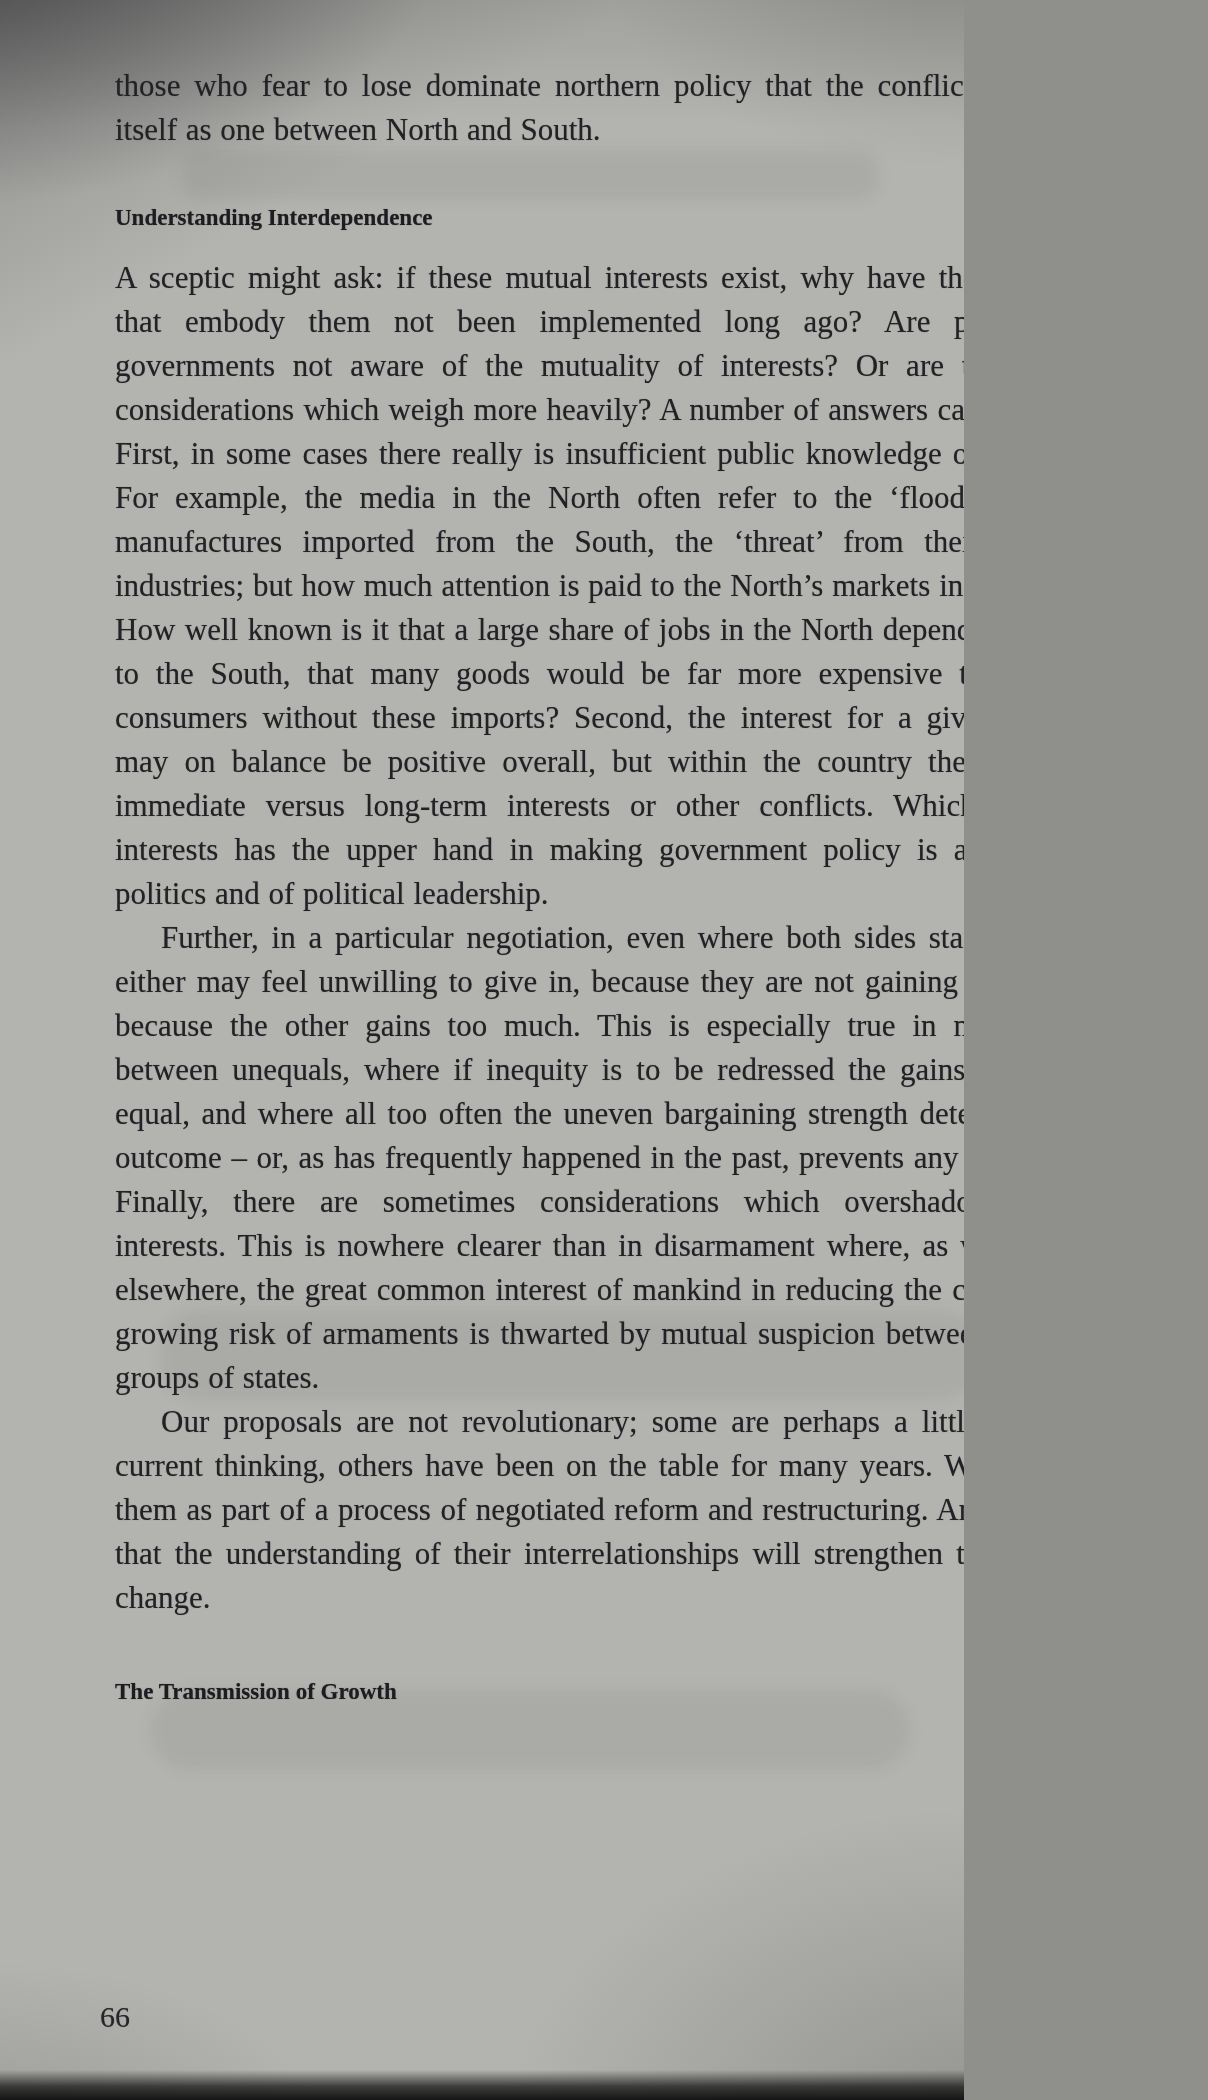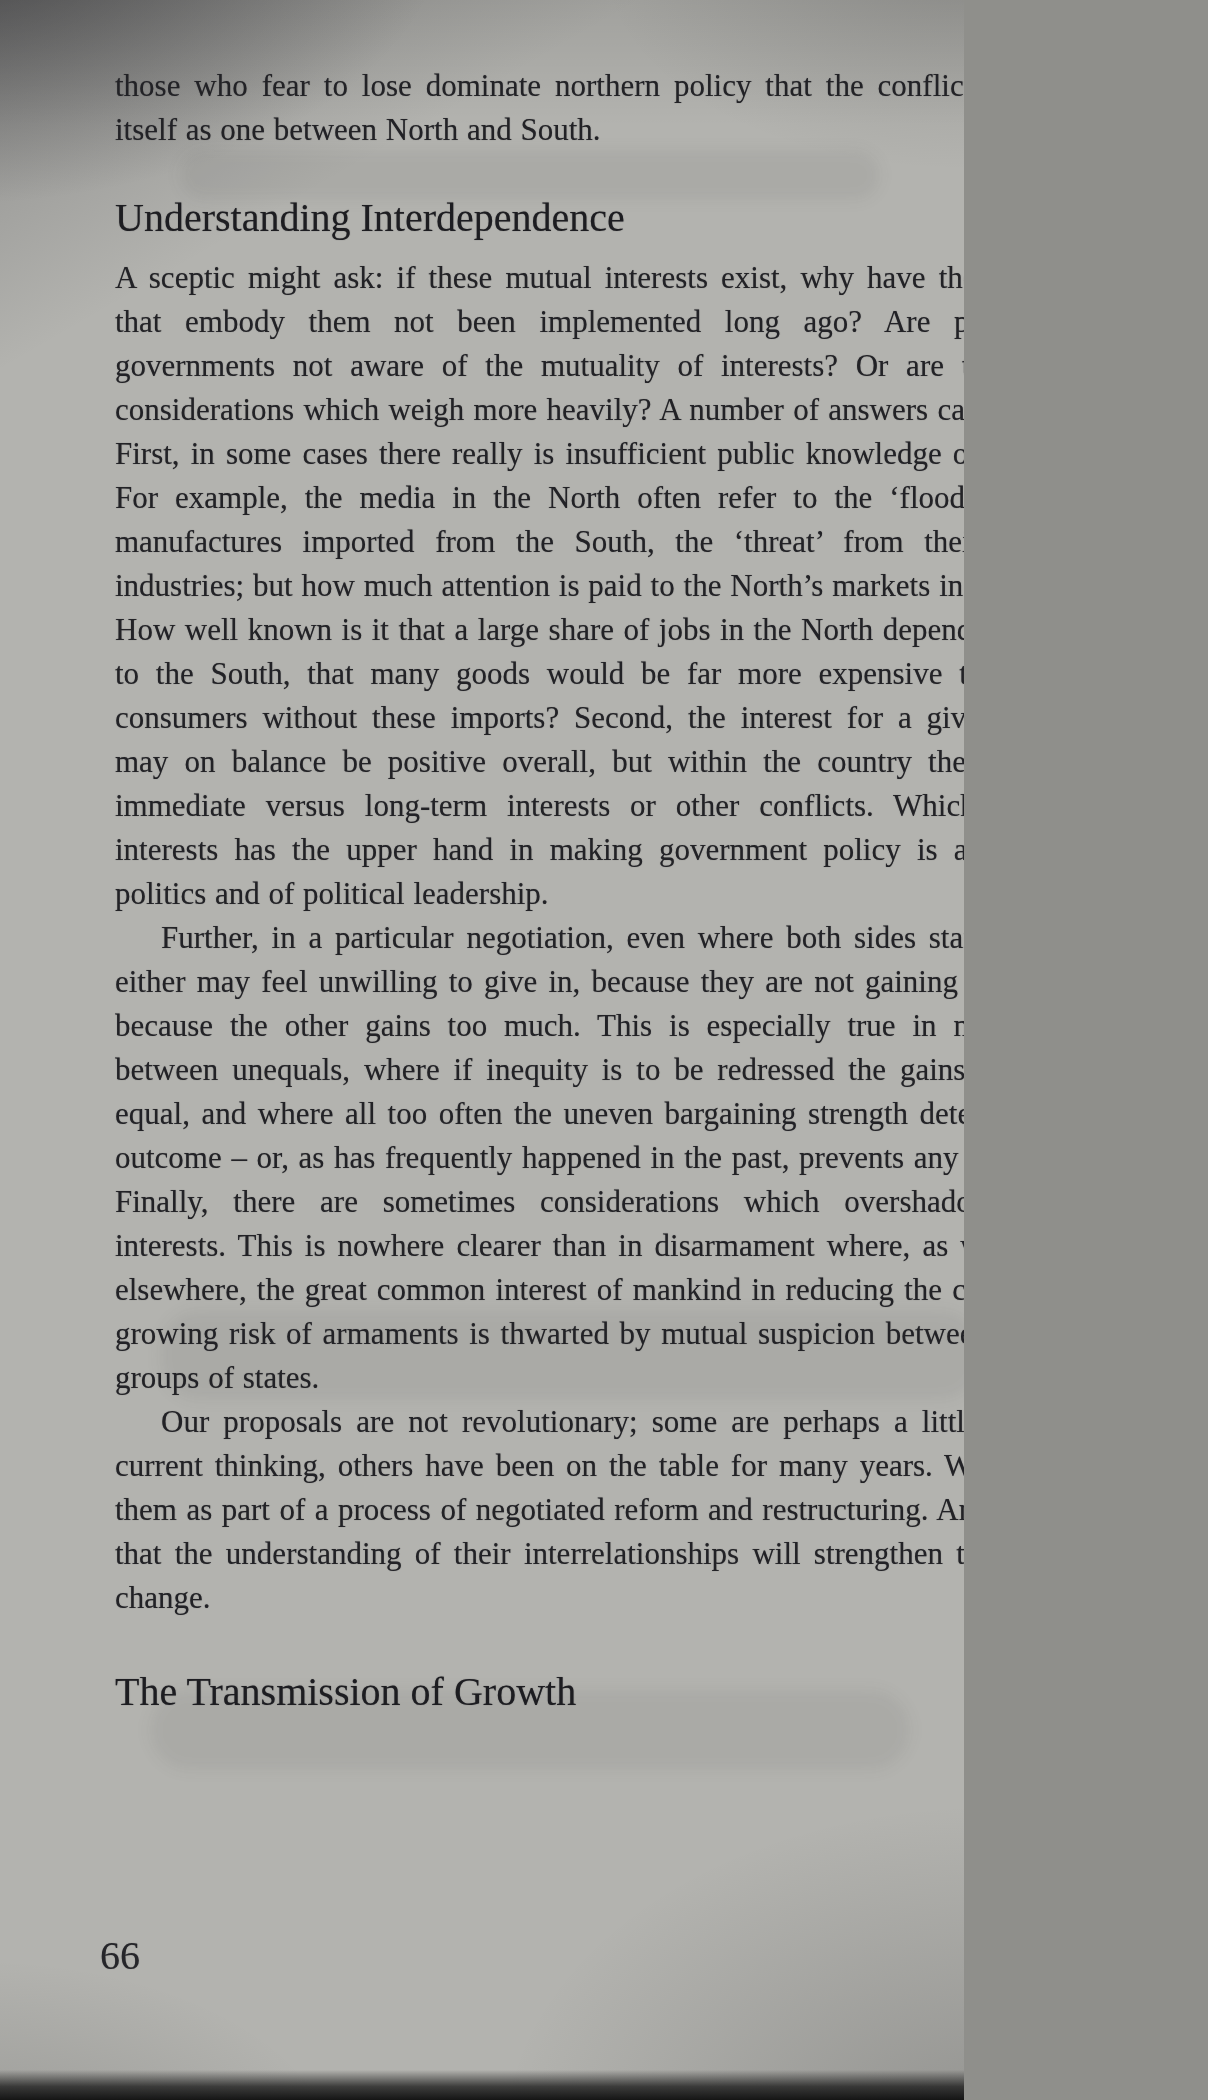--- a/index.html
+++ b/index.html
@@ -52,33 +52,33 @@
     line-height: 44px;
     text-align: justify;
     color: #222226;
     text-shadow: 0 0 1px rgba(34,34,38,0.45);
     word-spacing: 1px;
   }
   .para.indent { text-indent: 46px; }
   .para.force-last { text-align-last: justify; }
   .heading {
     margin: 0;
-    font-size: 40px;
+    font-size: 23px;
     line-height: 40px;
-    font-weight: 400;
+    font-weight: 700;
     color: #1d1d21;
     text-shadow: 0 0 1px rgba(29,29,33,0.5);
   }
   .heading.h-understanding { margin-top: 46px; margin-bottom: 18px; }
   .heading.h-transmission  { margin-top: 52px; margin-bottom: 60px; }
   .page-number {
     position: absolute;
     left: 100px;
-    top: 1932px;
-    font-size: 40px;
+    top: 2000px;
+    font-size: 30px;
     color: #26262a;
     text-shadow: 0 0 1px rgba(38,38,42,0.45);
   }
 </style>
 </head>
 <body>
 
 <div class="page">
 
   <div class="smudge s1"></div>

